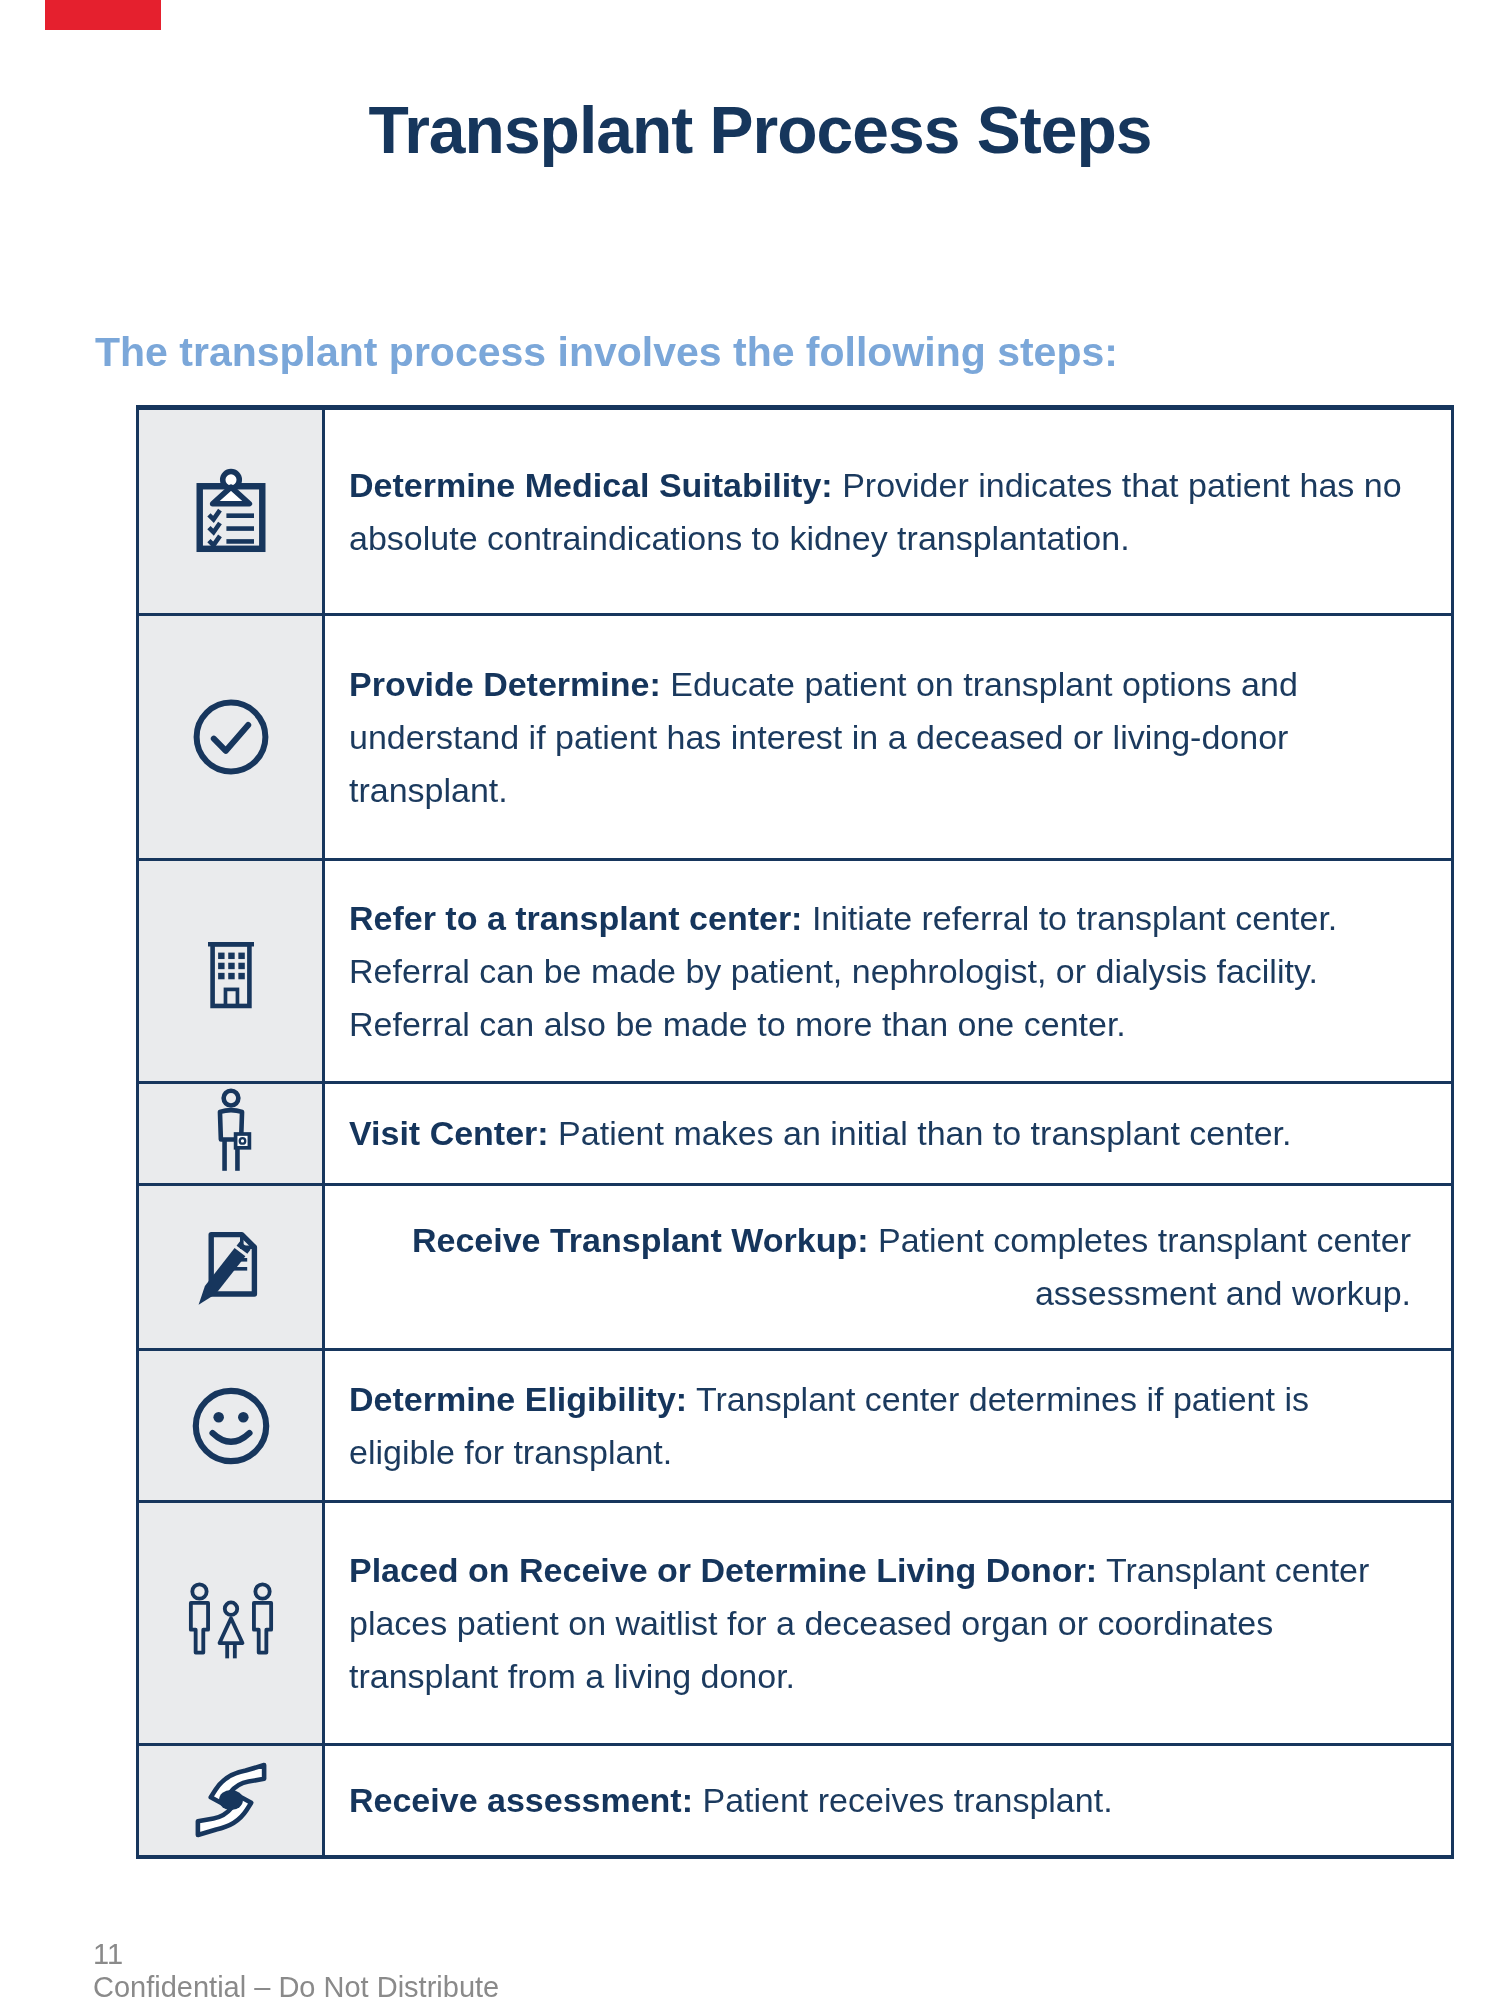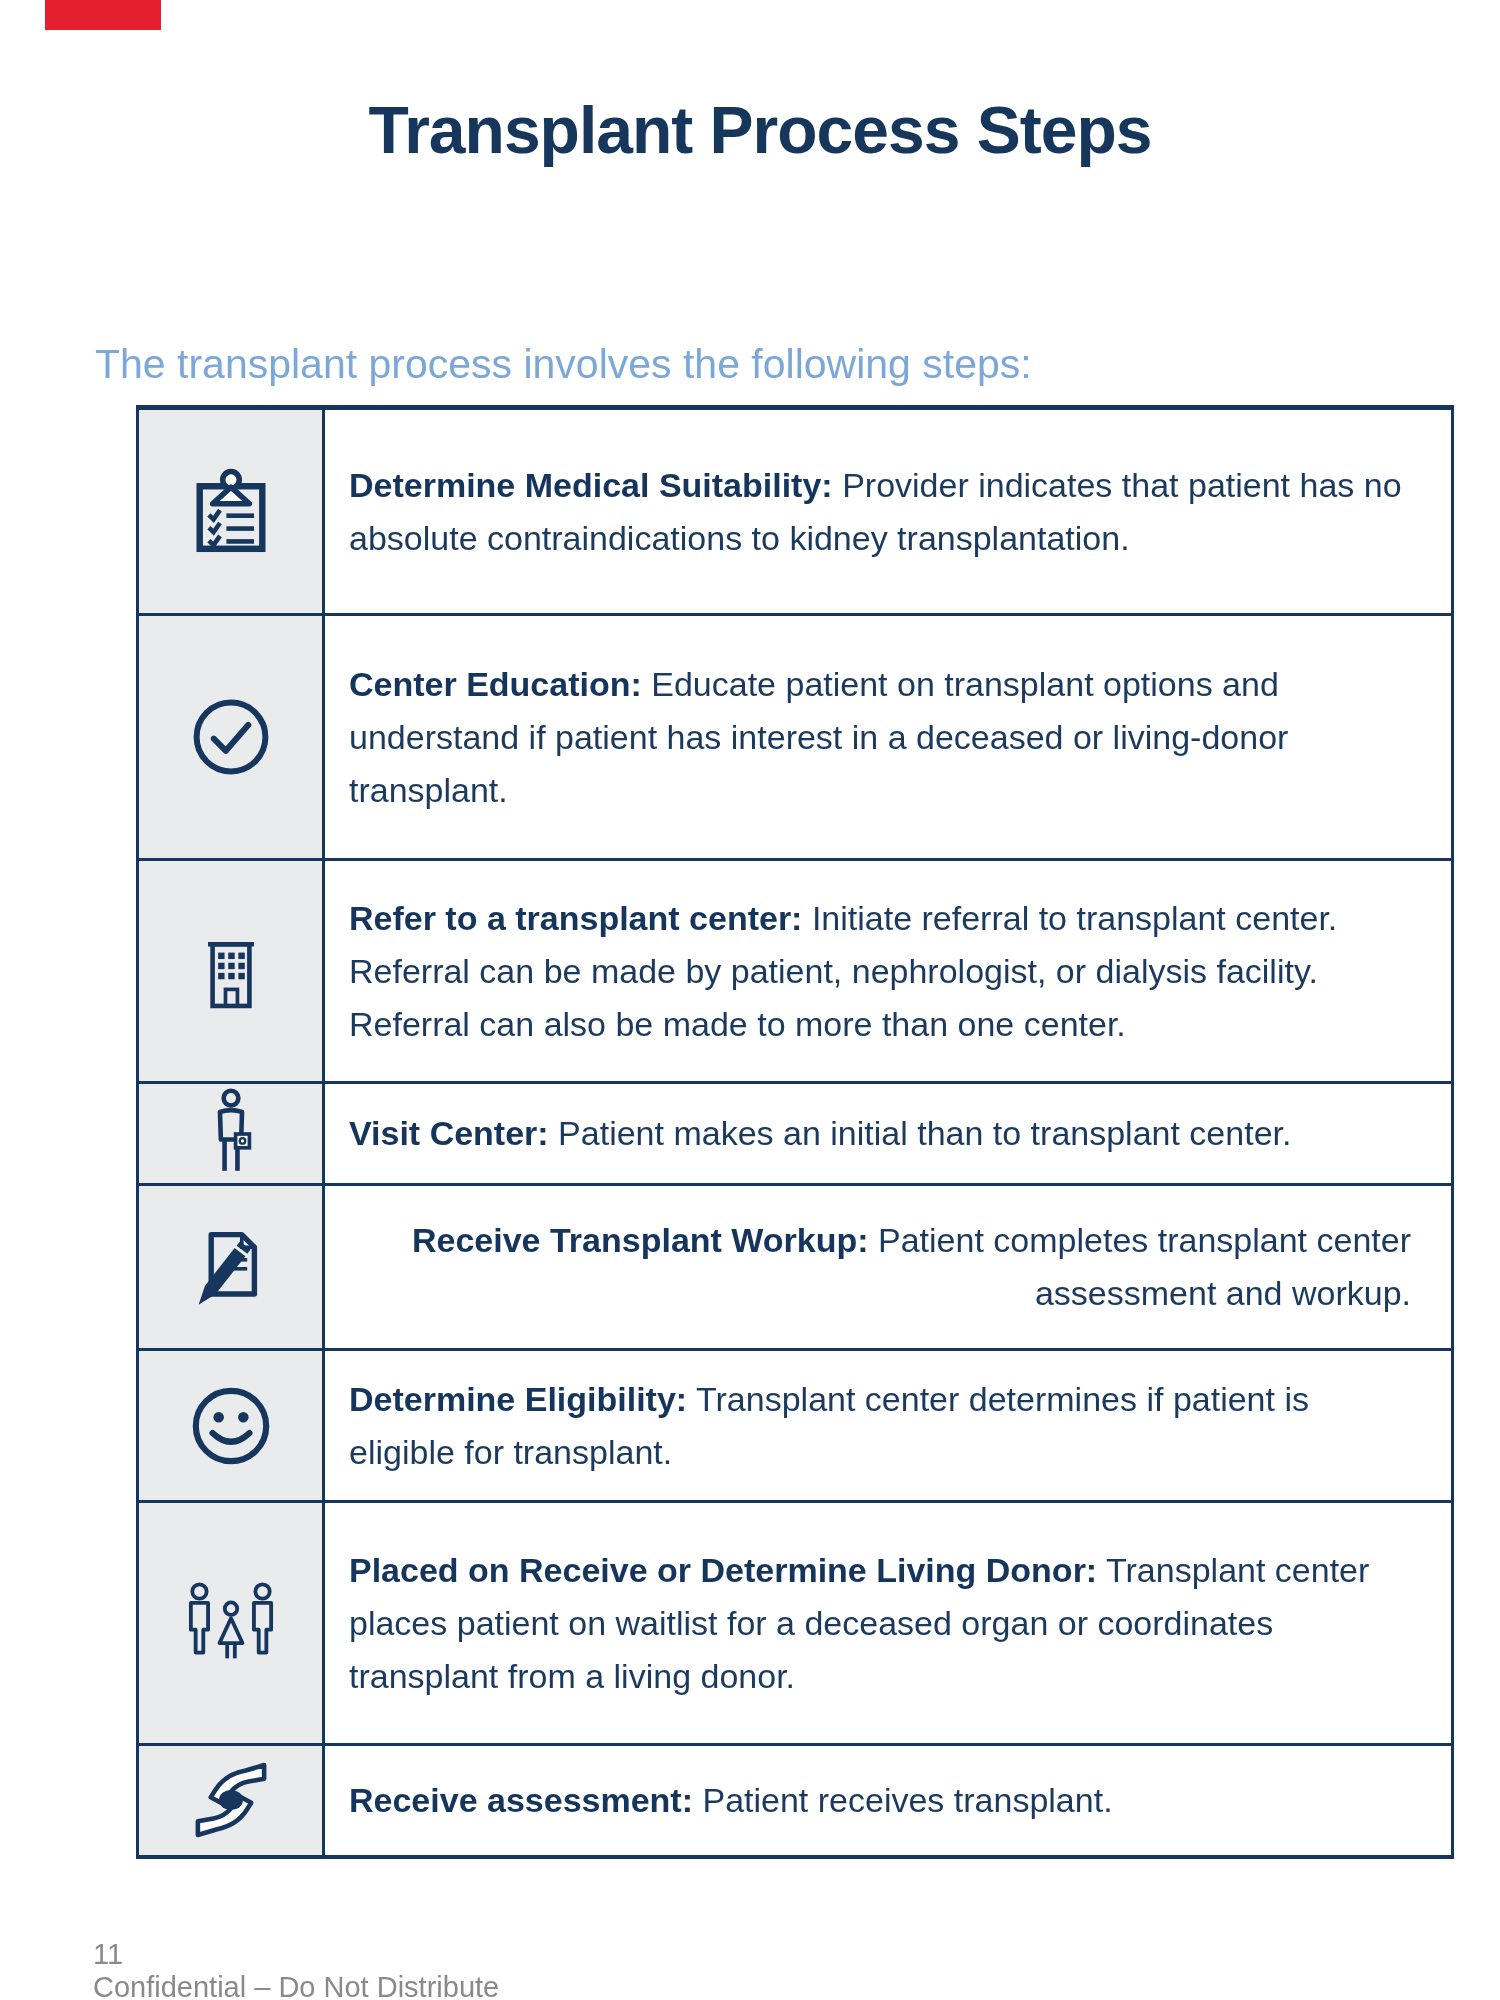--- a/index.html
+++ b/index.html
@@ -11,22 +11,22 @@
   .red-bar{
     position:absolute;left:45px;top:0;width:116px;height:30px;
     background:#e5202e;
   }
   .title{
     position:absolute;left:0;top:86px;width:1500px;margin:10px;
     text-align:center;font-size:66px;font-weight:bold;color:#16365c;
     letter-spacing:-1px;line-height:1.05;
   }
   .subtitle{
-    position:absolute;left:95px;top:342px;width:1340px;
-    font-size:41px;font-weight:normal;color:#7ba7d9;line-height:1.1;
+    position:absolute;left:95px;top:330px;width:1340px;
+    font-size:41px;font-weight:bold;color:#7ba7d9;line-height:1.1;
   }
   table.steps{
     position:absolute;left:100px;top:405px;width:1318px;
     border-collapse:collapse;table-layout:fixed;
     border:3px solid #17365d;border-top-width:5px;border-bottom-width:4px;margin-left:36px;
   }
   table.steps td{
     border:3px solid #17365d;vertical-align:middle;
   }
   td.ic{
@@ -85,21 +85,21 @@
     <tr class="r2">
       <td class="ic">
         <span class="icon">
           <svg width="86" height="86" viewBox="0 0 100 100">
             <circle cx="50" cy="50" r="40" fill="none" stroke="#17365d" stroke-width="7"></circle>
             <polyline points="30,52 44,66 70,36" fill="none" stroke="#17365d" stroke-width="7" stroke-linecap="round" stroke-linejoin="round"></polyline>
           </svg>
         </span>
       </td>
       <td class="tx">
-        <span class="lead">Center Education:</span>
+        <span class="lead">Provide Determine:</span>
         <span>Educate patient on transplant options and understand if patient has interest in a deceased or living-donor transplant.</span>
       </td>
     </tr>
 
     <tr class="r3">
       <td class="ic">
         <span class="icon">
           <svg width="92" height="92" viewBox="0 0 100 100">
             <rect x="30" y="21" width="40" height="67" fill="none" stroke="#17365d" stroke-width="5"></rect>
             <line x1="25" y1="21" x2="75" y2="21" stroke="#17365d" stroke-width="5"></line>

